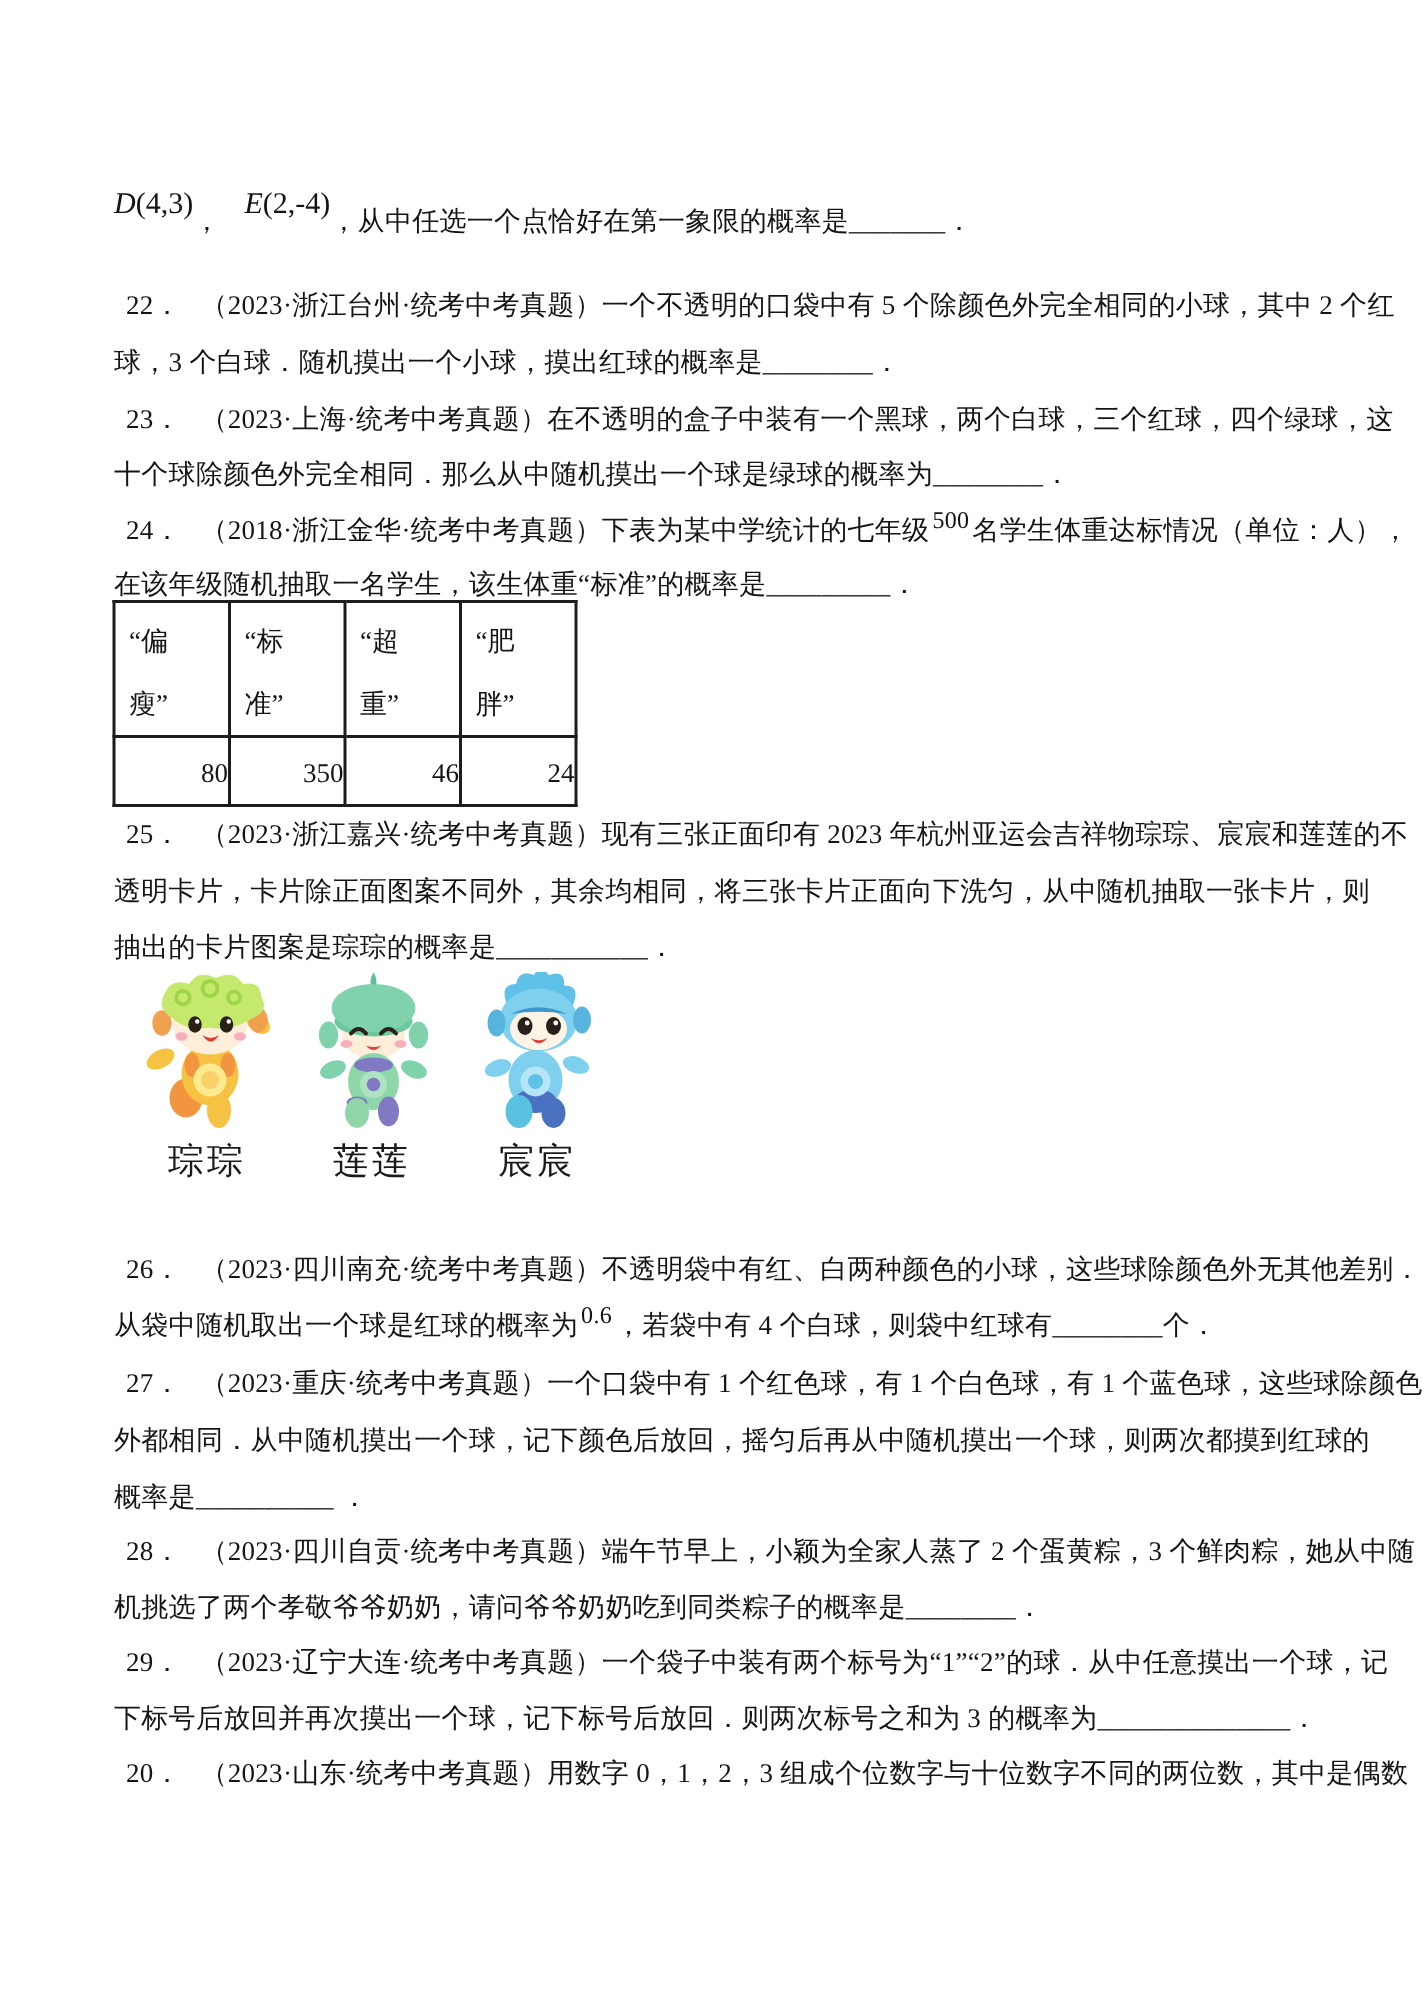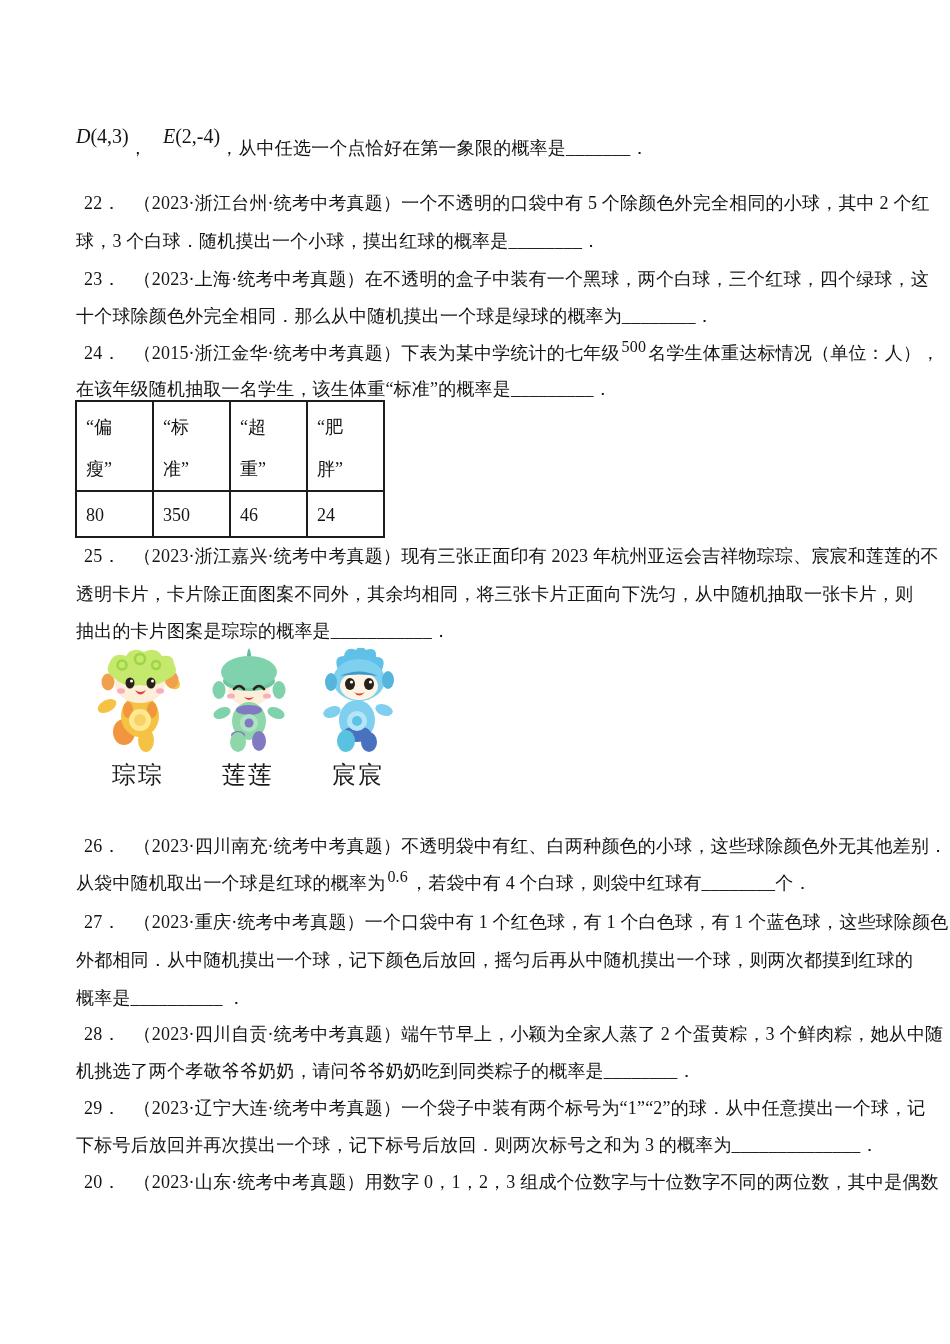--- a/index.html
+++ b/index.html
@@ -42,21 +42,21 @@
   }
   table.wtable td {
     border: 2px solid #1c1c1c;
     width: 66px;
     vertical-align: top;
     padding: 4px 0 0 9px;
     font-size: 18px;
     box-sizing: content-box;
   }
   table.wtable tr.hdr td { height: 84px; line-height: 42px; }
-  table.wtable tr.val td { height: 40px; line-height: 38px; }
+  table.wtable tr.val td { height: 40px; line-height: 38px; text-align: right; }
   
   .mascots {
     position: absolute;
     left: 88px; top: 648px;
     display: flex;
     gap: 10px;
   }
   .mascots figure {
     margin: 0;
     width: 100px;
@@ -87,21 +87,21 @@
 </div>
 
 <div class="ln numbered" style="top:266px">
   <span class="qnum">23．</span><span>（2023·上海·统考中考真题）在不透明的盒子中装有一个黑球，两个白球，三个红球，四个绿球，这</span>
 </div>
 <div class="ln" style="top:303px">
   <span>十个球除颜色外完全相同．那么从中随机摸出一个球是绿球的概率为________．</span>
 </div>
 
 <div class="ln numbered" style="top:340px">
-  <span class="qnum">24．</span><span>（2015·浙江金华·统考中考真题）下表为某中学统计的七年级</span><span class="sup">500</span><span>名学生体重达标情况（单位：人），</span>
+  <span class="qnum">24．</span><span>（2018·浙江金华·统考中考真题）下表为某中学统计的七年级</span><span class="sup">500</span><span>名学生体重达标情况（单位：人），</span>
 </div>
 <div class="ln" style="top:376px">
   <span>在该年级随机抽取一名学生，该生体重“标准”的概率是_________．</span>
 </div>
 
 <table class="wtable">
   <tbody>
       <tr class="hdr">
     <td>
           <div>“偏</div>

